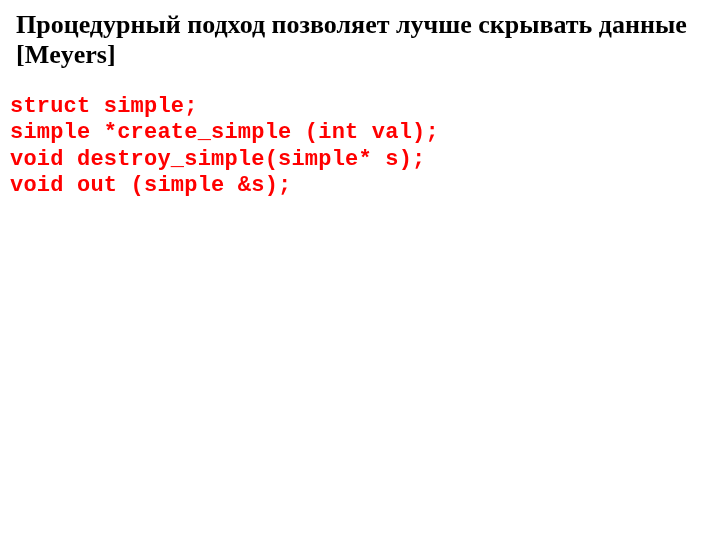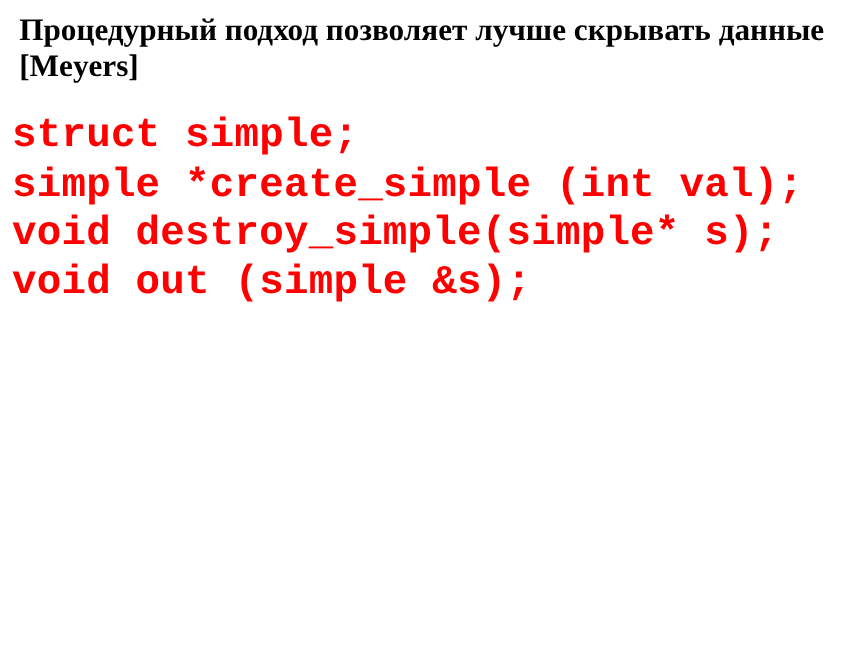--- a/index.html
+++ b/index.html
@@ -20,21 +20,21 @@
   .title {
     font-weight: bold;
     font-size: 26px;
     line-height: 1.15;
     color: #000000;
     margin: 0 0 24px 0;
   }
   .code {
     font-family: "Courier New", Courier, monospace;
     font-weight: bold;
-    font-size: 34px;
+    font-size: 22px;
     line-height: 1.2;
     color: #ff0000;
     white-space: pre;
     margin-left: -6px;
     letter-spacing: 0.2px;
   }
 </style>
 </head>
 <body>
 

